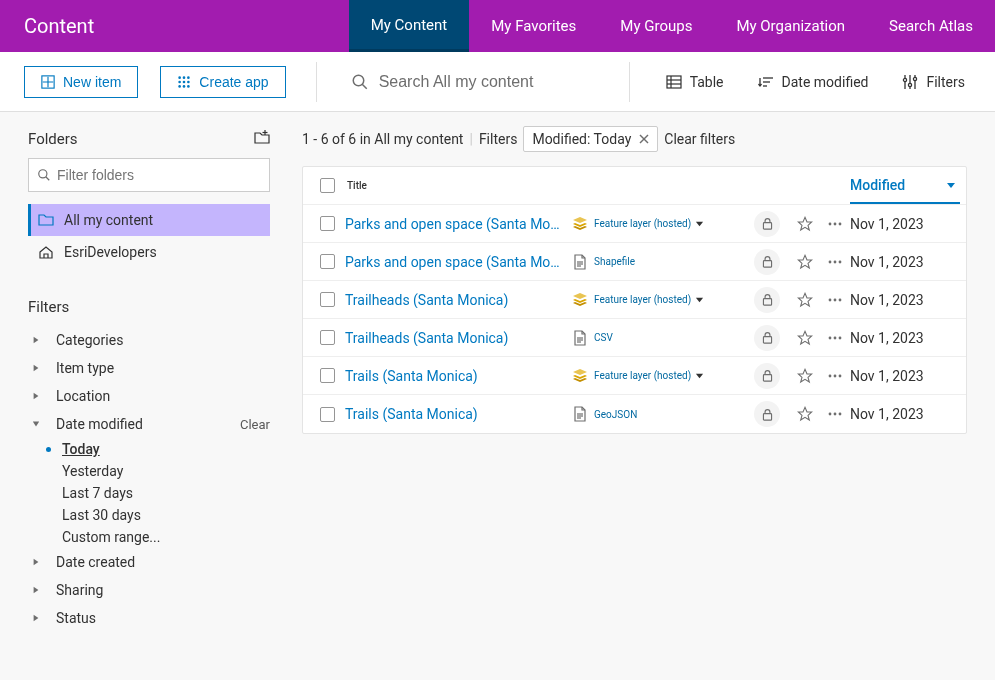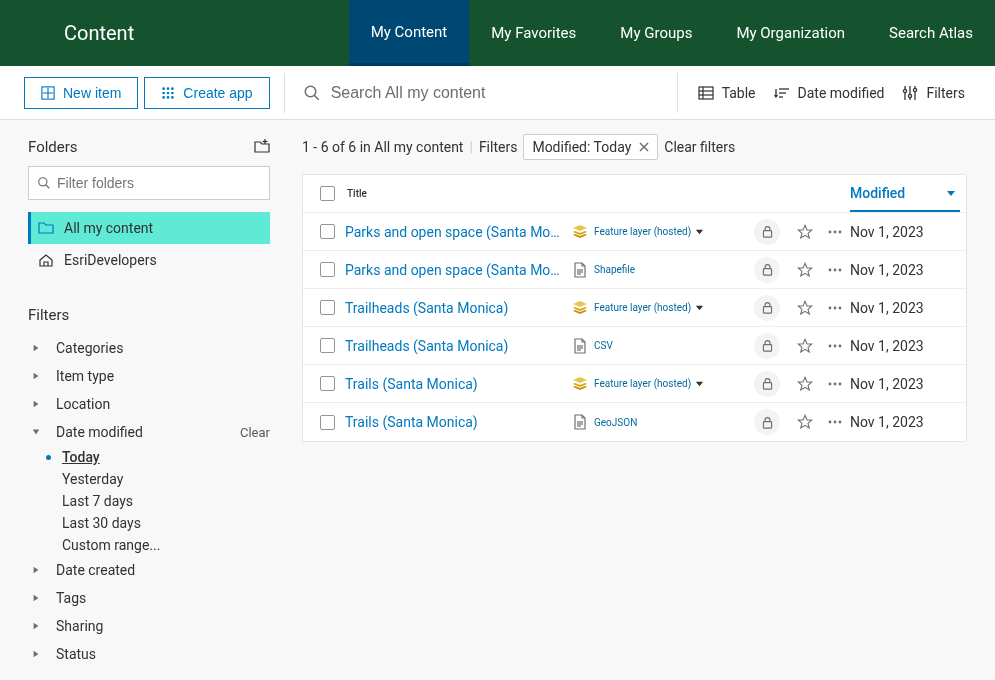--- a/index.html
+++ b/index.html
@@ -8,26 +8,25 @@
       background: #f8f8f8;
       color: #323232;
       font-size: 14px;
       width: 995px;
       height: 680px;
       overflow: hidden;
     }
     
     
     .topbar {
-      background: #14532d;
+      background: #a21caf;
       color: white;
       display: flex;
       align-items: stretch;
-      height: 66px;
-      padding-left: 40px;
+      height: 52px;
     }
     .topbar-title {
       font-size: 20px;
       font-weight: 400;
       padding: 0 30px 0 24px;
       display: flex;
       align-items: center;
     }
     .topbar-spacer { flex: 1; }
     .topbar-tabs {
@@ -43,26 +42,26 @@
       color: #fff;
     }
     .topbar-tab.active {
       background: #004874;
       border-bottom: 3px solid #003a5e;
     }
 
     
     .subbar {
       background: #fff;
-      height: 54px;
+      height: 60px;
       display: flex;
       align-items: center;
       border-bottom: 1px solid #dfdfdf;
       padding: 0 24px 0 24px;
-      gap: 6px;
+      gap: 22px;
     }
     .btn-outline {
       border: 1px solid #0079c1;
       color: #0079c1;
       background: #fff;
       height: 32px;
       padding: 0 16px;
       display: inline-flex;
       align-items: center;
       gap: 8px;
@@ -109,21 +108,21 @@
     }
 
     
     .sidebar {
       width: 282px;
       padding: 18px 12px 18px 28px;
       overflow-y: auto;
     }
     .section-header {
       display: flex;
-      align-items: center;
+      align-items: flex-start;
       justify-content: space-between;
       font-size: 15px;
       margin-bottom: 10px;
       color: #323232;
       font-weight: 400;
     }
     .folder-filter {
       display: flex;
       align-items: center;
       border: 1px solid #ccc;
@@ -142,21 +141,21 @@
     .folder-item {
       display: flex;
       align-items: center;
       gap: 10px;
       height: 32px;
       padding: 0 10px;
       cursor: pointer;
       color: #323232;
     }
     .folder-item.active {
-      background: #5eead4;
+      background: #c4b5fd;
       border-left: 3px solid #0079c1;
       padding-left: 7px;
       margin-top: 12px;
     }
     .filters-block { margin-top: 30px; }
     .filters-title {
       font-size: 15px;
       margin-bottom: 10px;
       color: #323232;
     }
@@ -508,28 +507,20 @@
               </svg>
             </span>
             <span class="facet-label">Date created</span>
           </div>
           <div class="facet">
             <span class="chev">
               <svg width="8" height="8" viewBox="0 0 10 10" fill="#6e6e6e">
                 <polygon points="2,1 8,5 2,9"></polygon>
               </svg>
             </span>
-            <span class="facet-label">Tags</span>
-          </div>
-          <div class="facet">
-            <span class="chev">
-              <svg width="8" height="8" viewBox="0 0 10 10" fill="#6e6e6e">
-                <polygon points="2,1 8,5 2,9"></polygon>
-              </svg>
-            </span>
             <span class="facet-label">Sharing</span>
           </div>
           <div class="facet">
             <span class="chev">
               <svg width="8" height="8" viewBox="0 0 10 10" fill="#6e6e6e">
                 <polygon points="2,1 8,5 2,9"></polygon>
               </svg>
             </span>
             <span class="facet-label">Status</span>
           </div>

